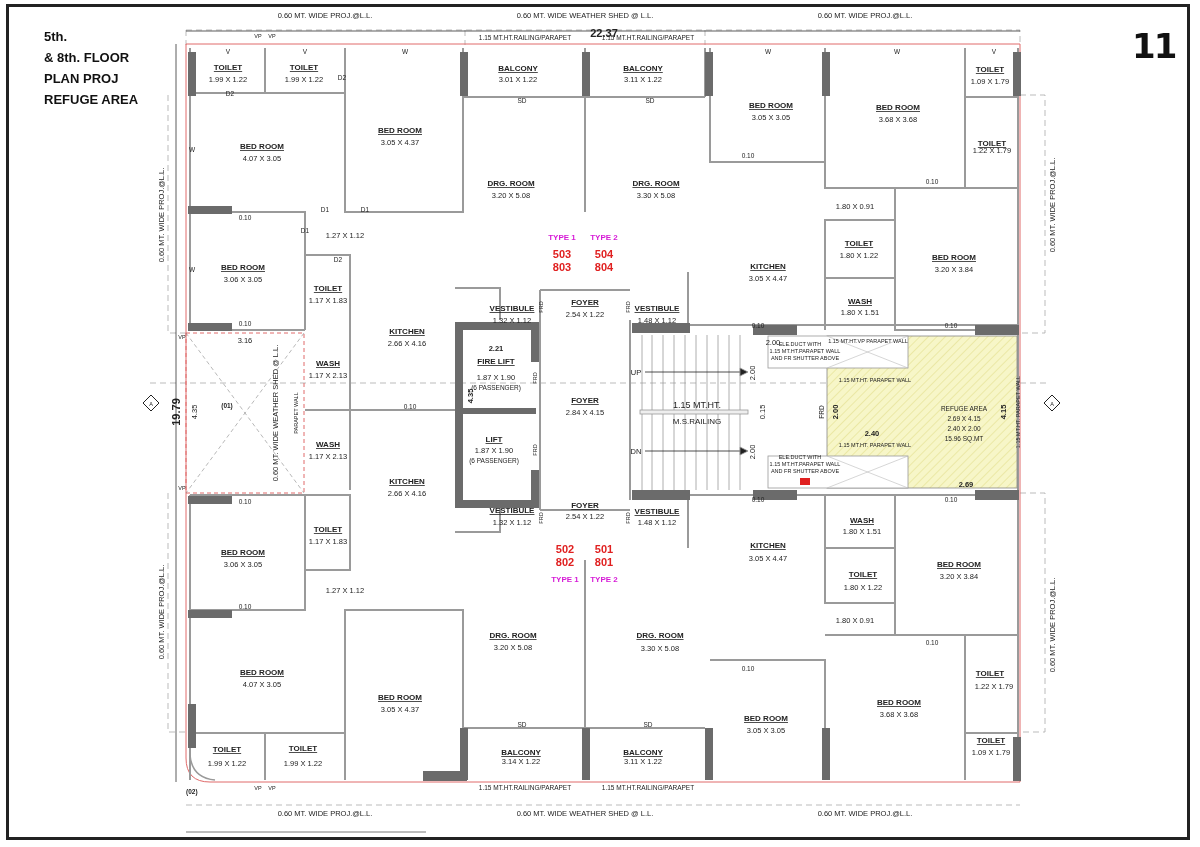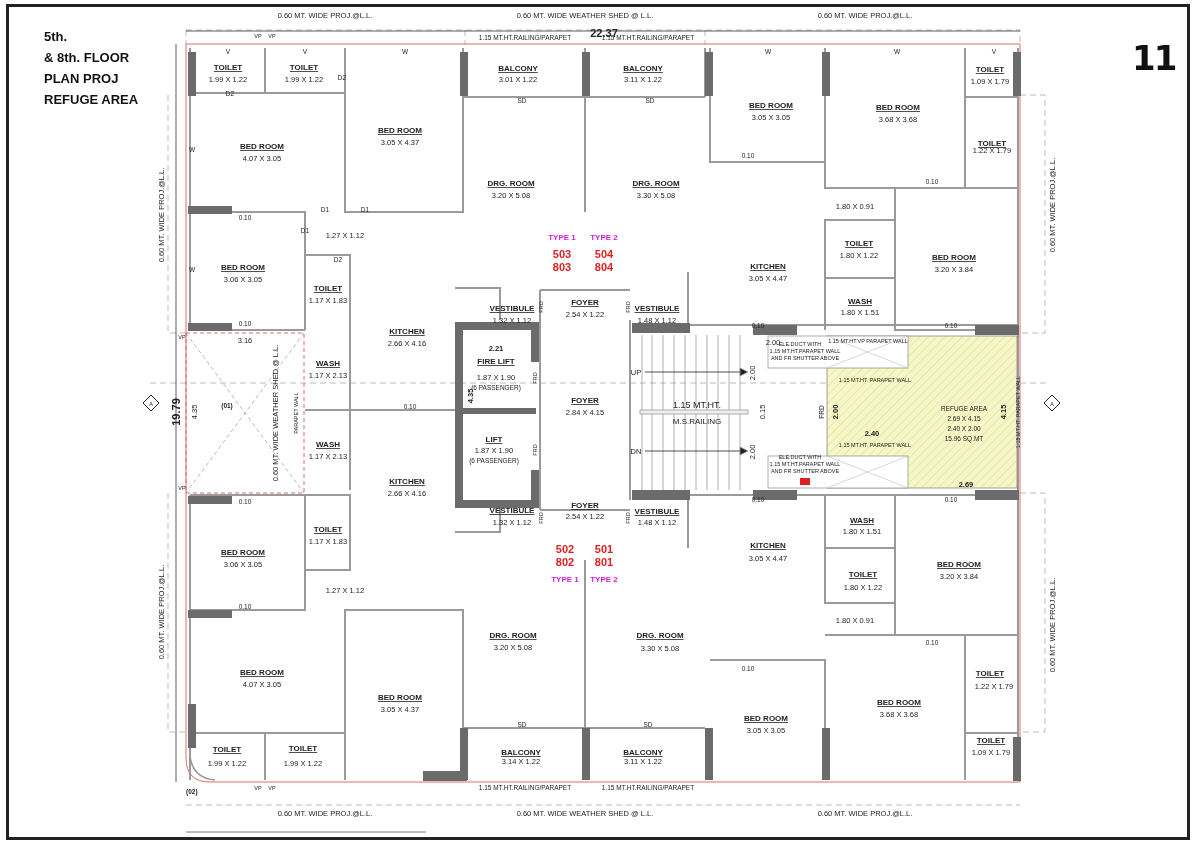--- a/index.html
+++ b/index.html
@@ -1,19 +1,19 @@
 <!DOCTYPE html>
 <html><head>
 <meta charset="utf-8">
 <style>
   html, body { margin: 0; padding: 0; background: #ffffff; }
   body { width: 1200px; height: 847px; position: relative; overflow: hidden; font-family: "Liberation Sans", sans-serif; }
   .frame { position: absolute; left: 6px; top: 4px; width: 1184px; height: 836px; border: 3px solid #222; box-sizing: border-box; }
   .title { position: absolute; left: 44px; top: 26px; width: 130px; font-weight: bold; font-size: 13px; line-height: 21px; color: #111; }
-  .sheet-no { position: absolute; left: 1132px; top: 26px; font-family: "DejaVu Sans", sans-serif; font-weight: bold; font-size: 34px; color: #111; letter-spacing: -2px; margin-top: 12px; }
+  .sheet-no { position: absolute; left: 1132px; top: 26px; font-family: "DejaVu Sans", sans-serif; font-weight: bold; font-size: 34px; color: #111; letter-spacing: -2px; }
   svg { position: absolute; left: 0; top: 0; }
   .t { font-family: "Liberation Sans", sans-serif; fill: #222; }
   .room { font-size: 8px; font-weight: bold; text-decoration: underline; }
   .dim { font-size: 7.5px; }
   .small { font-size: 6.5px; }
   .tiny { font-size: 5.5px; }
   .big { font-size: 11px; font-weight: bold; }
   .type { font-size: 8px; font-weight: bold; fill: #d61ad6; }
   .unit { font-size: 11px; font-weight: bold; fill: #e02020; }
 </style>

